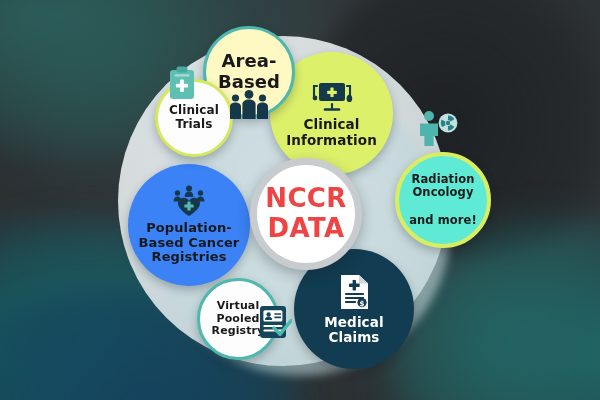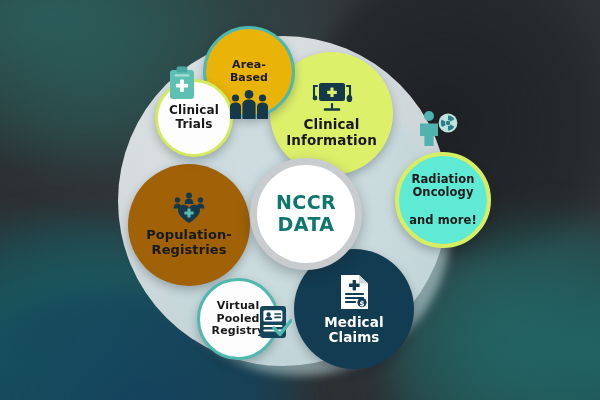--- a/index.html
+++ b/index.html
@@ -67,38 +67,38 @@
     position:absolute;border-radius:50%;
     display:flex;flex-direction:column;align-items:center;justify-content:center;
     text-align:center;box-sizing:border-box;
     font-weight:bold;line-height:1.14;letter-spacing:.1px;
   }
   .b-shadow{box-shadow:0 4px 10px rgba(20,30,40,.28);}
 
   .b-center{
     left:250px;top:158px;width:112px;height:112px;
     background:#ffffff;border:7px solid #c9ccce;
-    color:#0f766e;font-size:19px;letter-spacing:.4px;z-index:9;
+    color:#ef4444;font-size:26px;letter-spacing:.4px;z-index:9;
     box-shadow:0 5px 14px rgba(20,30,40,.30);
   }
   .b-cis{
     left:270px;top:52px;width:123px;height:123px;
     background:#ddf06a;color:#18181a;font-size:13.5px;z-index:6;
   }
   .b-popreg{
     left:128px;top:164px;width:122px;height:122px;
-    background:#a16207;color:#17191b;font-size:13px;z-index:6;
+    background:#3b82f6;color:#17191b;font-size:13px;z-index:6;
   }
   .b-claims{
     left:294px;top:249px;width:120px;height:120px;
     background:#123c51;color:#ffffff;font-size:13.5px;z-index:7;
   }
   .b-area{
     left:203px;top:26px;width:92px;height:92px;
-    background:#eab308;border:3px solid #4fb8ae;color:#19191b;font-size:11px;z-index:7;
+    background:#fef9c3;border:3px solid #4fb8ae;color:#19191b;font-size:18px;z-index:7;
   }
   .b-trials{
     left:155px;top:79px;width:78px;height:78px;
     background:#fdfdfd;border:3px solid #d3ea5f;color:#19191b;font-size:12px;z-index:8;
   }
   .b-radonc{
     left:395px;top:152px;width:96px;height:96px;
     background:#5eead4;border:4px solid #d7ee62;color:#19191b;font-size:11.5px;z-index:7;
   }
   .b-vpr{
@@ -164,20 +164,21 @@
           <path d="M27.5 16.5 C27.5 13.2 29.2 11.4 31.5 11.4 C33.8 11.4 35.5 13.2 35.5 16.5 Z"></path>
           <path d="M20 31 C20 31 9 24.4 9 18.4 C9 15 11.6 12.8 14.6 12.8 C16.8 12.8 18.9 14 20 15.9 C21.1 14 23.2 12.8 25.4 12.8 C28.4 12.8 31 15 31 18.4 C31 24.4 20 31 20 31 Z"></path>
         </g>
         <g fill="#56bcb0">
           <rect x="18.4" y="16.4" width="3.2" height="9.2" rx="0.5"></rect>
           <rect x="15.4" y="19.4" width="9.2" height="3.2" rx="0.5"></rect>
         </g>
       </svg>
     </span>
     <span>Population-</span>
+    <span>Based Cancer</span>
     <span>Registries</span>
   </div>
 
   <div class="bubble b-claims b-shadow">
     <span class="inline-icon">
       <svg width="33" height="38" viewBox="0 0 33 38">
         <path d="M3 2 H21 L30 10.5 V36 H3 Z" fill="#ffffff"></path>
         <path d="M21 2 L30 10.5 H21 Z" fill="#cfd6da"></path>
         <g fill="#123c51">
           <rect x="14.6" y="7" width="3.4" height="10.4" rx="0.6"></rect>

